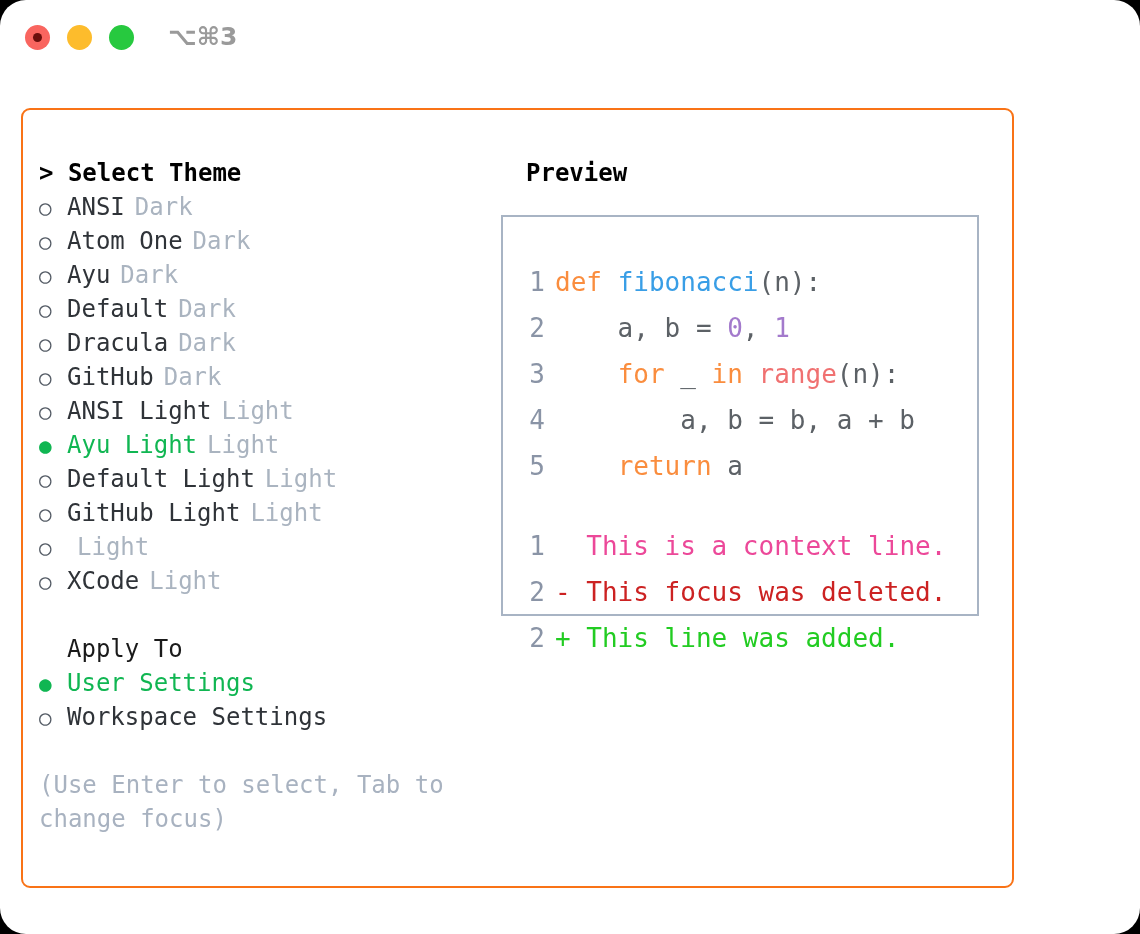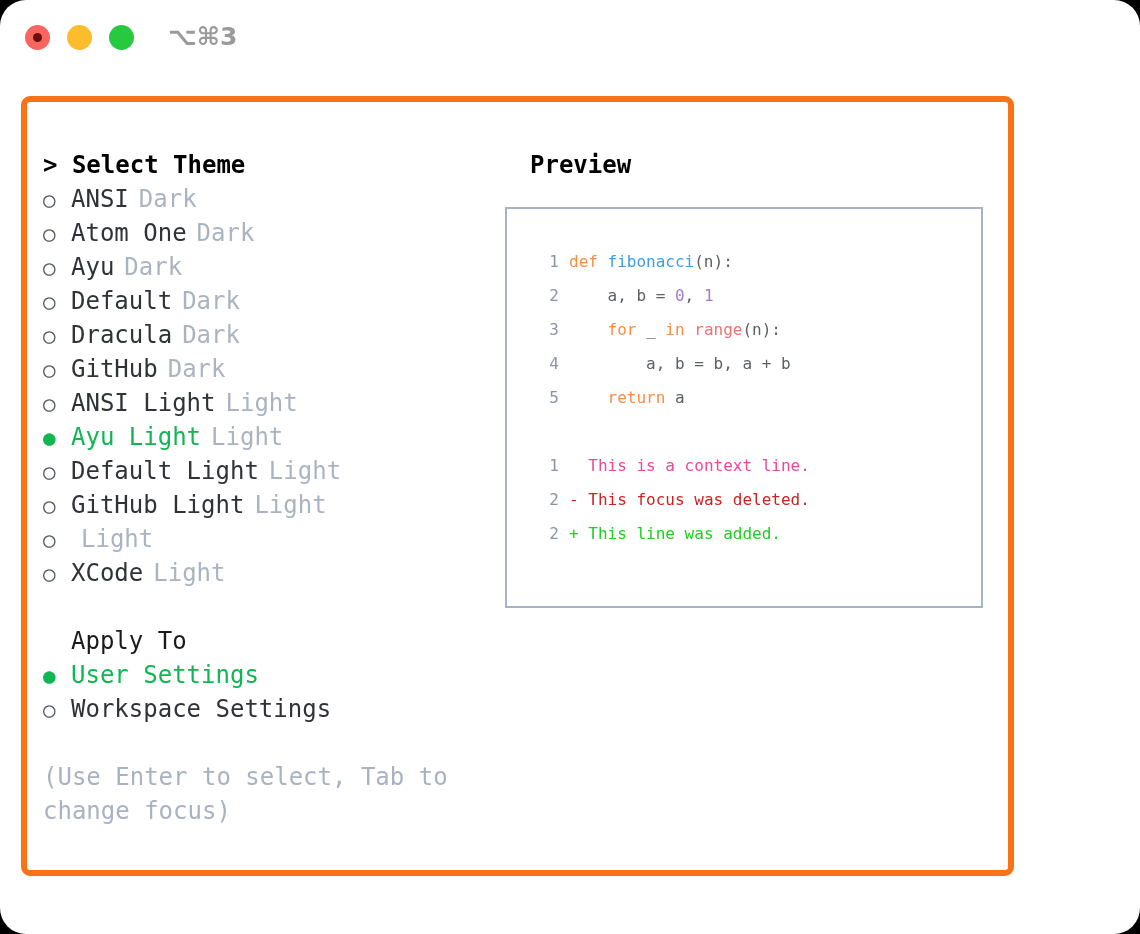--- a/index.html
+++ b/index.html
@@ -72,24 +72,24 @@
     font-weight: bold;
     color: #9a9a9a;
     letter-spacing: 0px;
     white-space: nowrap;
   }
 
   
   .dialog {
     position: absolute;
     left: 21px;
-    top: 96px;
+    top: 108px;
     width: 993px;
     height: 780px;
-    border: 6px solid #f97316;
+    border: 2px solid #f97316;
     border-radius: 9px;
     box-sizing: border-box;
     background: #ffffff;
   }
 
   .pane-left {
     position: absolute;
     left: 16px;
     top: 46px;
     width: 450px;
@@ -164,24 +164,25 @@
   .preview-box {
     margin-top: 25px;
     width: 478px;
     height: 401px;
     border: 2px solid #a8b4c4;
     box-sizing: border-box;
     background: #ffffff;
     padding: 36px 0 0 0;
   }
   .code-line {
-    font-size: 16px;
-    line-height: 34px;
-    white-space: pre;
-    padding-left: 26px;
+    font-size: 26px;
+    line-height: 34px;
+    white-space: pre;
+    padding-left: 16px;
+    margin-top: 12px;
   }
   .ln {
     color: #8a94a6;
     display: inline-block;
     width: 26px;
     text-align: right;
     margin-right: 10px;
   }
   .tok-kw   { color: #fa8d3e; }
   .tok-fn   { color: #399ee6; }

